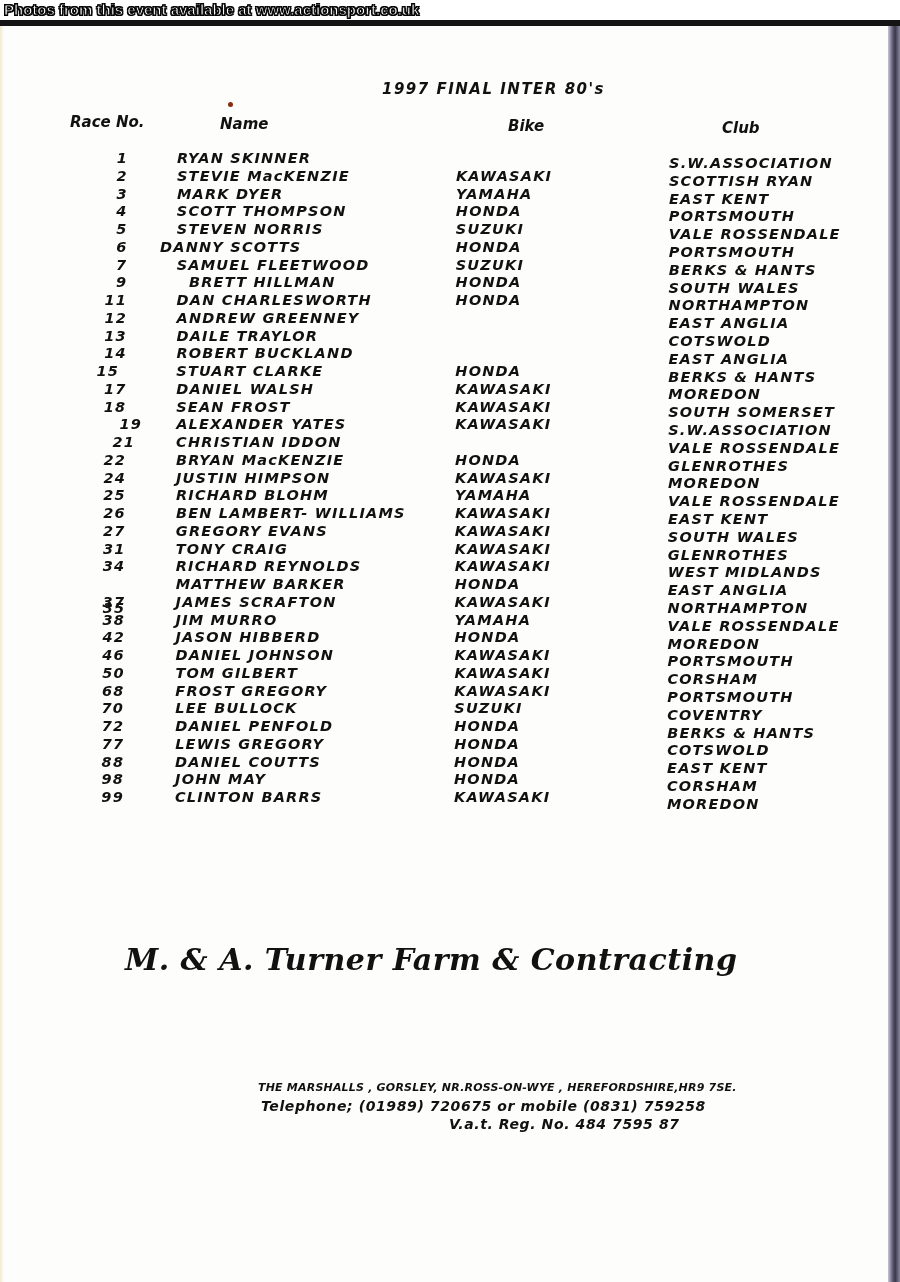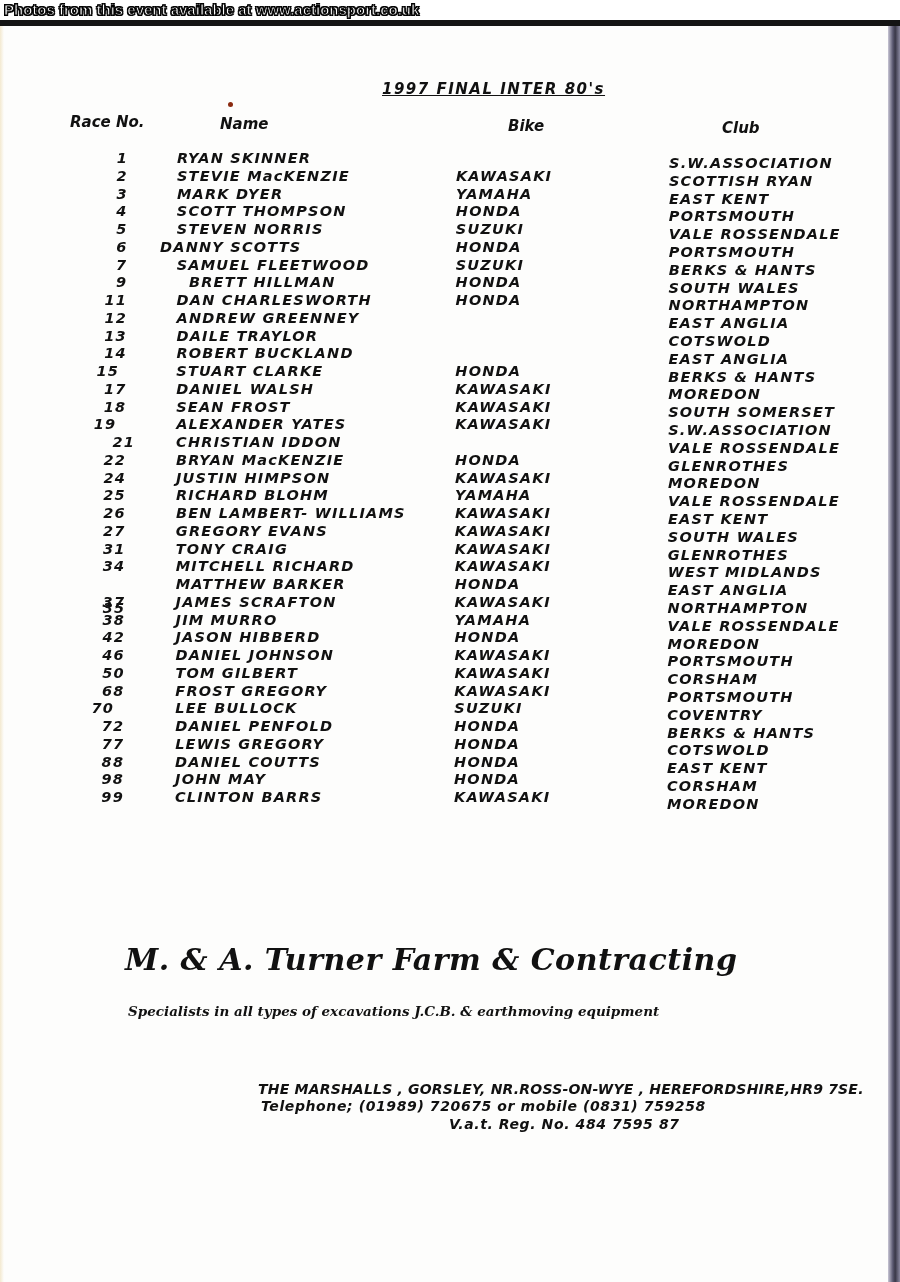--- a/index.html
+++ b/index.html
@@ -29,21 +29,21 @@
   .page-edge-left {
     position: absolute; left: 0; top: 26px; width: 4px; height: 1256px;
     background: linear-gradient(to right, #f3e9d0, #fdfdfc);
   }
   .binding {
     position: absolute; right: 0; top: 26px; width: 12px; height: 1256px;
     background: linear-gradient(to right, #c9c7d6, #5a5870 40%, #3a3848 60%, #8a88a0);
   }
   .title {
     position: absolute; left: 382px; top: 80px;
-    font-size: 15px; font-style: italic; font-weight: bold; letter-spacing: 1.5px; text-decoration: underline;
+    font-size: 15px; font-style: italic; font-weight: bold; letter-spacing: 1.5px;
   }
   .col-head {
     position: absolute; font-size: 15px; font-style: italic; font-weight: bold;
   }
   .rows { position: absolute; left: 0; top: 150px; width: 900px; }
   .row {
     position: relative; height: 17.75px;
     font-size: 14.5px; font-style: italic; font-weight: bold; letter-spacing: 1.2px;
   }
   .row span { position: absolute; top: 0; white-space: nowrap; }
@@ -55,21 +55,21 @@
   }
   .ad-desc {
     position: absolute; left: 128px; top: 1002px; width: 600px;
     font-family: "DejaVu Serif", serif; font-style: italic; font-weight: bold;
     font-size: 13.5px; line-height: 19px;
   }
   .ad-desc .center { display: block; padding-left: 200px; }
   .ad-address {
     position: absolute; left: 258px; top: 1081px;
     font-family: "DejaVu Sans", sans-serif; font-style: italic; font-weight: bold;
-    font-size: 14px; letter-spacing: 0.2px;
+    font-size: 11px; letter-spacing: 0.2px;
   }
   .ad-phone {
     position: absolute; left: 261px; top: 1098px;
     font-family: "DejaVu Sans", sans-serif; font-style: italic; font-weight: bold;
     font-size: 14px; letter-spacing: 0.6px;
   }
   .ad-vat {
     position: absolute; left: 449px; top: 1116px;
     font-family: "DejaVu Sans", sans-serif; font-style: italic; font-weight: bold;
     font-size: 14px; letter-spacing: 0.6px;
@@ -180,21 +180,21 @@
       <span style="left: 455.272px;">KAWASAKI</span>
       <span style="left: 668.272px; top: 5.65px;">MOREDON</span>
     </div>
     <div class="row">
       <span class="num" style="left: 86.432px;">18</span>
       <span style="left: 176.216px;">SEAN FROST</span>
       <span style="left: 455.216px;">KAWASAKI</span>
       <span style="left: 668.216px; top: 5.7px;">SOUTH SOMERSET</span>
     </div>
     <div class="row">
-      <span class="num" style="left: 85px; text-align: center;">19</span>
+      <span class="num" style="left: 102px;">19</span>
       <span style="left: 176.16px;">ALEXANDER YATES</span>
       <span style="left: 455.16px;">KAWASAKI</span>
       <span style="left: 668.16px; top: 5.75px;">S.W.ASSOCIATION</span>
     </div>
     <div class="row">
       <span class="num" style="left: 95px;">21</span>
       <span style="left: 176.104px;">CHRISTIAN IDDON</span>
       <span style="left: 455.104px;"></span>
       <span style="left: 668.104px; top: 5.8px;">VALE ROSSENDALE</span>
     </div>
@@ -229,21 +229,21 @@
       <span style="left: 667.824px; top: 6.05px;">SOUTH WALES</span>
     </div>
     <div class="row">
       <span class="num" style="left: 85.536px;">31</span>
       <span style="left: 175.768px;">TONY CRAIG</span>
       <span style="left: 454.768px;">KAWASAKI</span>
       <span style="left: 667.768px; top: 6.1px;">GLENROTHES</span>
     </div>
     <div class="row">
       <span class="num" style="left: 85.424px;">34</span>
-      <span style="left: 175.712px;">MITCHELL RICHARD</span>
+      <span style="left: 175.712px;">RICHARD REYNOLDS</span>
       <span style="left: 454.712px;">KAWASAKI</span>
       <span style="left: 667.712px; top: 6.15px;">WEST MIDLANDS</span>
     </div>
     <div class="row">
       <span class="num" style="left: 85.312px; margin-top: 24px;">35</span>
       <span style="left: 175.656px;">MATTHEW BARKER</span>
       <span style="left: 454.656px;">HONDA</span>
       <span style="left: 667.656px; top: 6.2px;">EAST ANGLIA</span>
     </div>
     <div class="row">
@@ -276,21 +276,21 @@
       <span style="left: 454.376px;">KAWASAKI</span>
       <span style="left: 667.376px; top: 6.45px;">CORSHAM</span>
     </div>
     <div class="row">
       <span class="num" style="left: 84.64px;">68</span>
       <span style="left: 175.32px;">FROST GREGORY</span>
       <span style="left: 454.32px;">KAWASAKI</span>
       <span style="left: 667.32px; top: 6.5px;">PORTSMOUTH</span>
     </div>
     <div class="row">
-      <span class="num" style="left: 74px;">70</span>
+      <span class="num" style="left: 84px;">70</span>
       <span style="left: 175.264px;">LEE BULLOCK</span>
       <span style="left: 454.264px;">SUZUKI</span>
       <span style="left: 667.264px; top: 6.55px;">COVENTRY</span>
     </div>
     <div class="row">
       <span class="num" style="left: 84.416px;">72</span>
       <span style="left: 175.208px;">DANIEL PENFOLD</span>
       <span style="left: 454.208px;">HONDA</span>
       <span style="left: 667.208px; top: 6.6px;">BERKS &amp; HANTS</span>
     </div>
@@ -315,18 +315,18 @@
     <div class="row">
       <span class="num" style="left: 83.968px;">99</span>
       <span style="left: 174.984px;">CLINTON BARRS</span>
       <span style="left: 453.984px;">KAWASAKI</span>
       <span style="left: 666.984px; top: 6.8px;">MOREDON</span>
     </div>
   </div>
 
 <div class="ad-title">M. &amp; A. Turner Farm &amp; Contracting</div>
 <div class="ad-desc">
-  <span>Specialists in all types of excavations J.C.B. &amp; earthmoving equipment</span><br>
+  <br>
   <br>
 </div>
 <div class="ad-address">THE MARSHALLS , GORSLEY, NR.ROSS-ON-WYE , HEREFORDSHIRE,HR9 7SE.</div>
 <div class="ad-phone">Telephone; (01989) 720675 or mobile (0831) 759258</div>
 <div class="ad-vat">V.a.t. Reg. No. 484 7595 87</div>
 
 </body></html>

